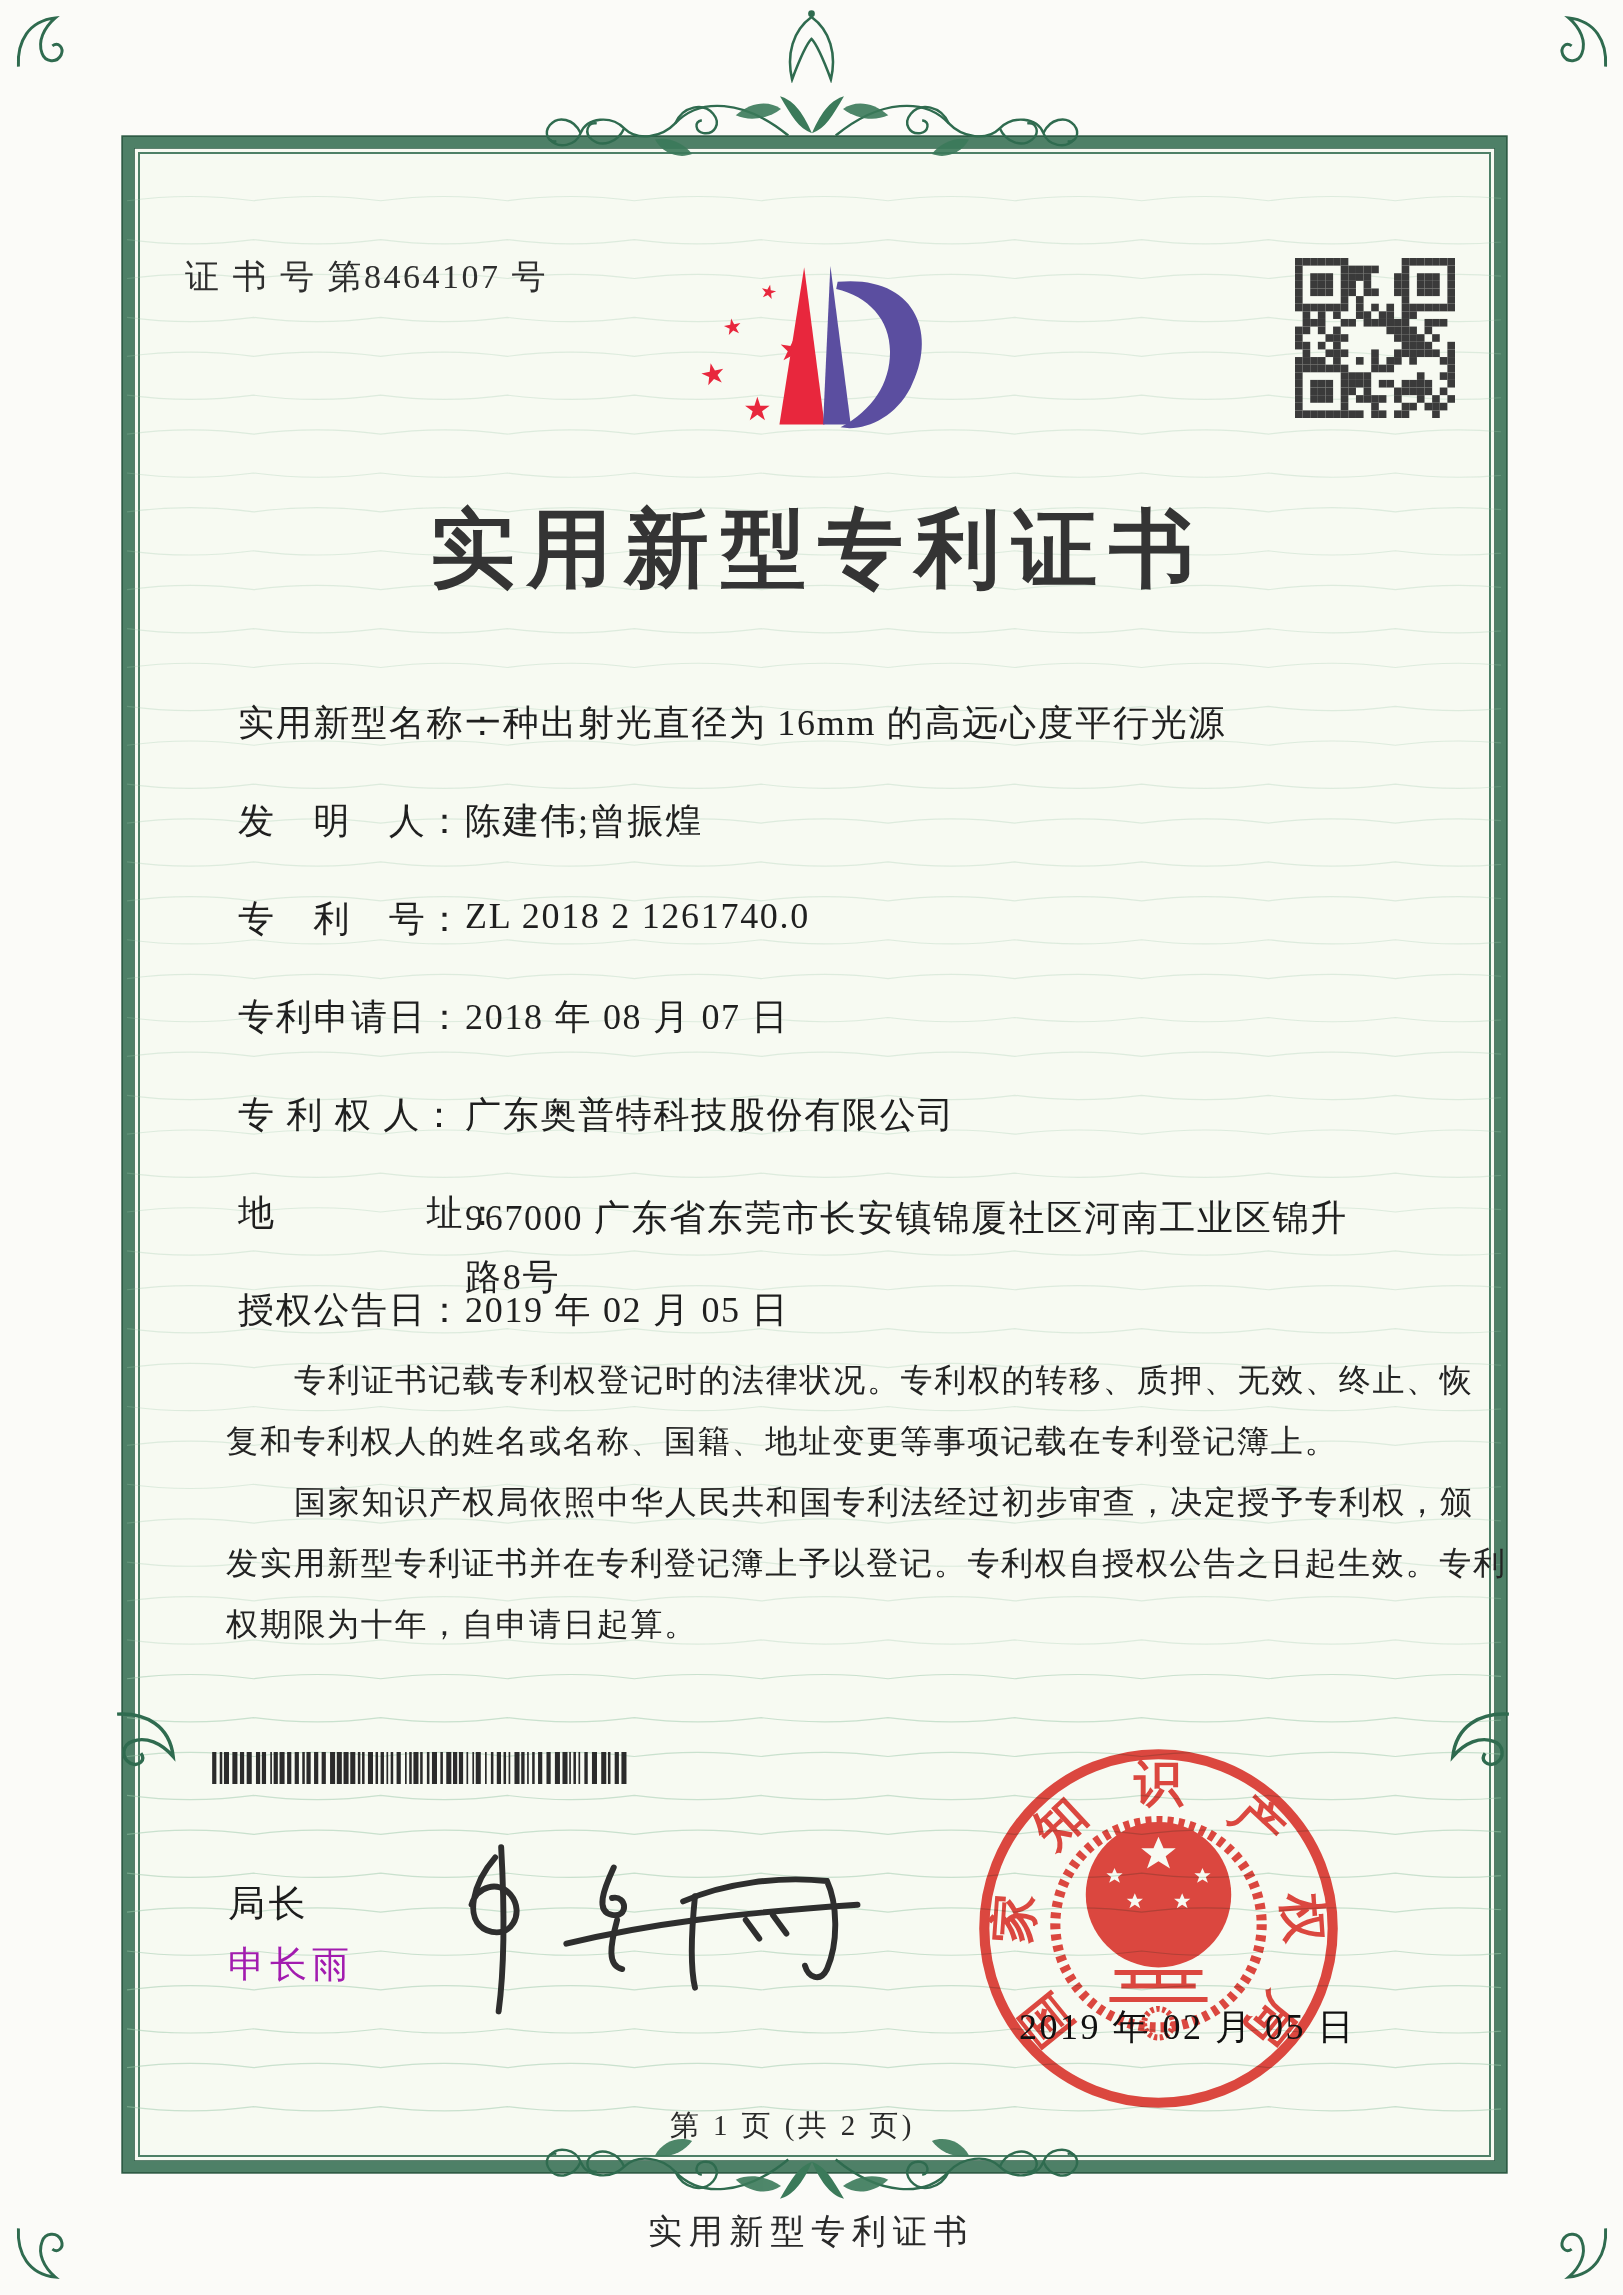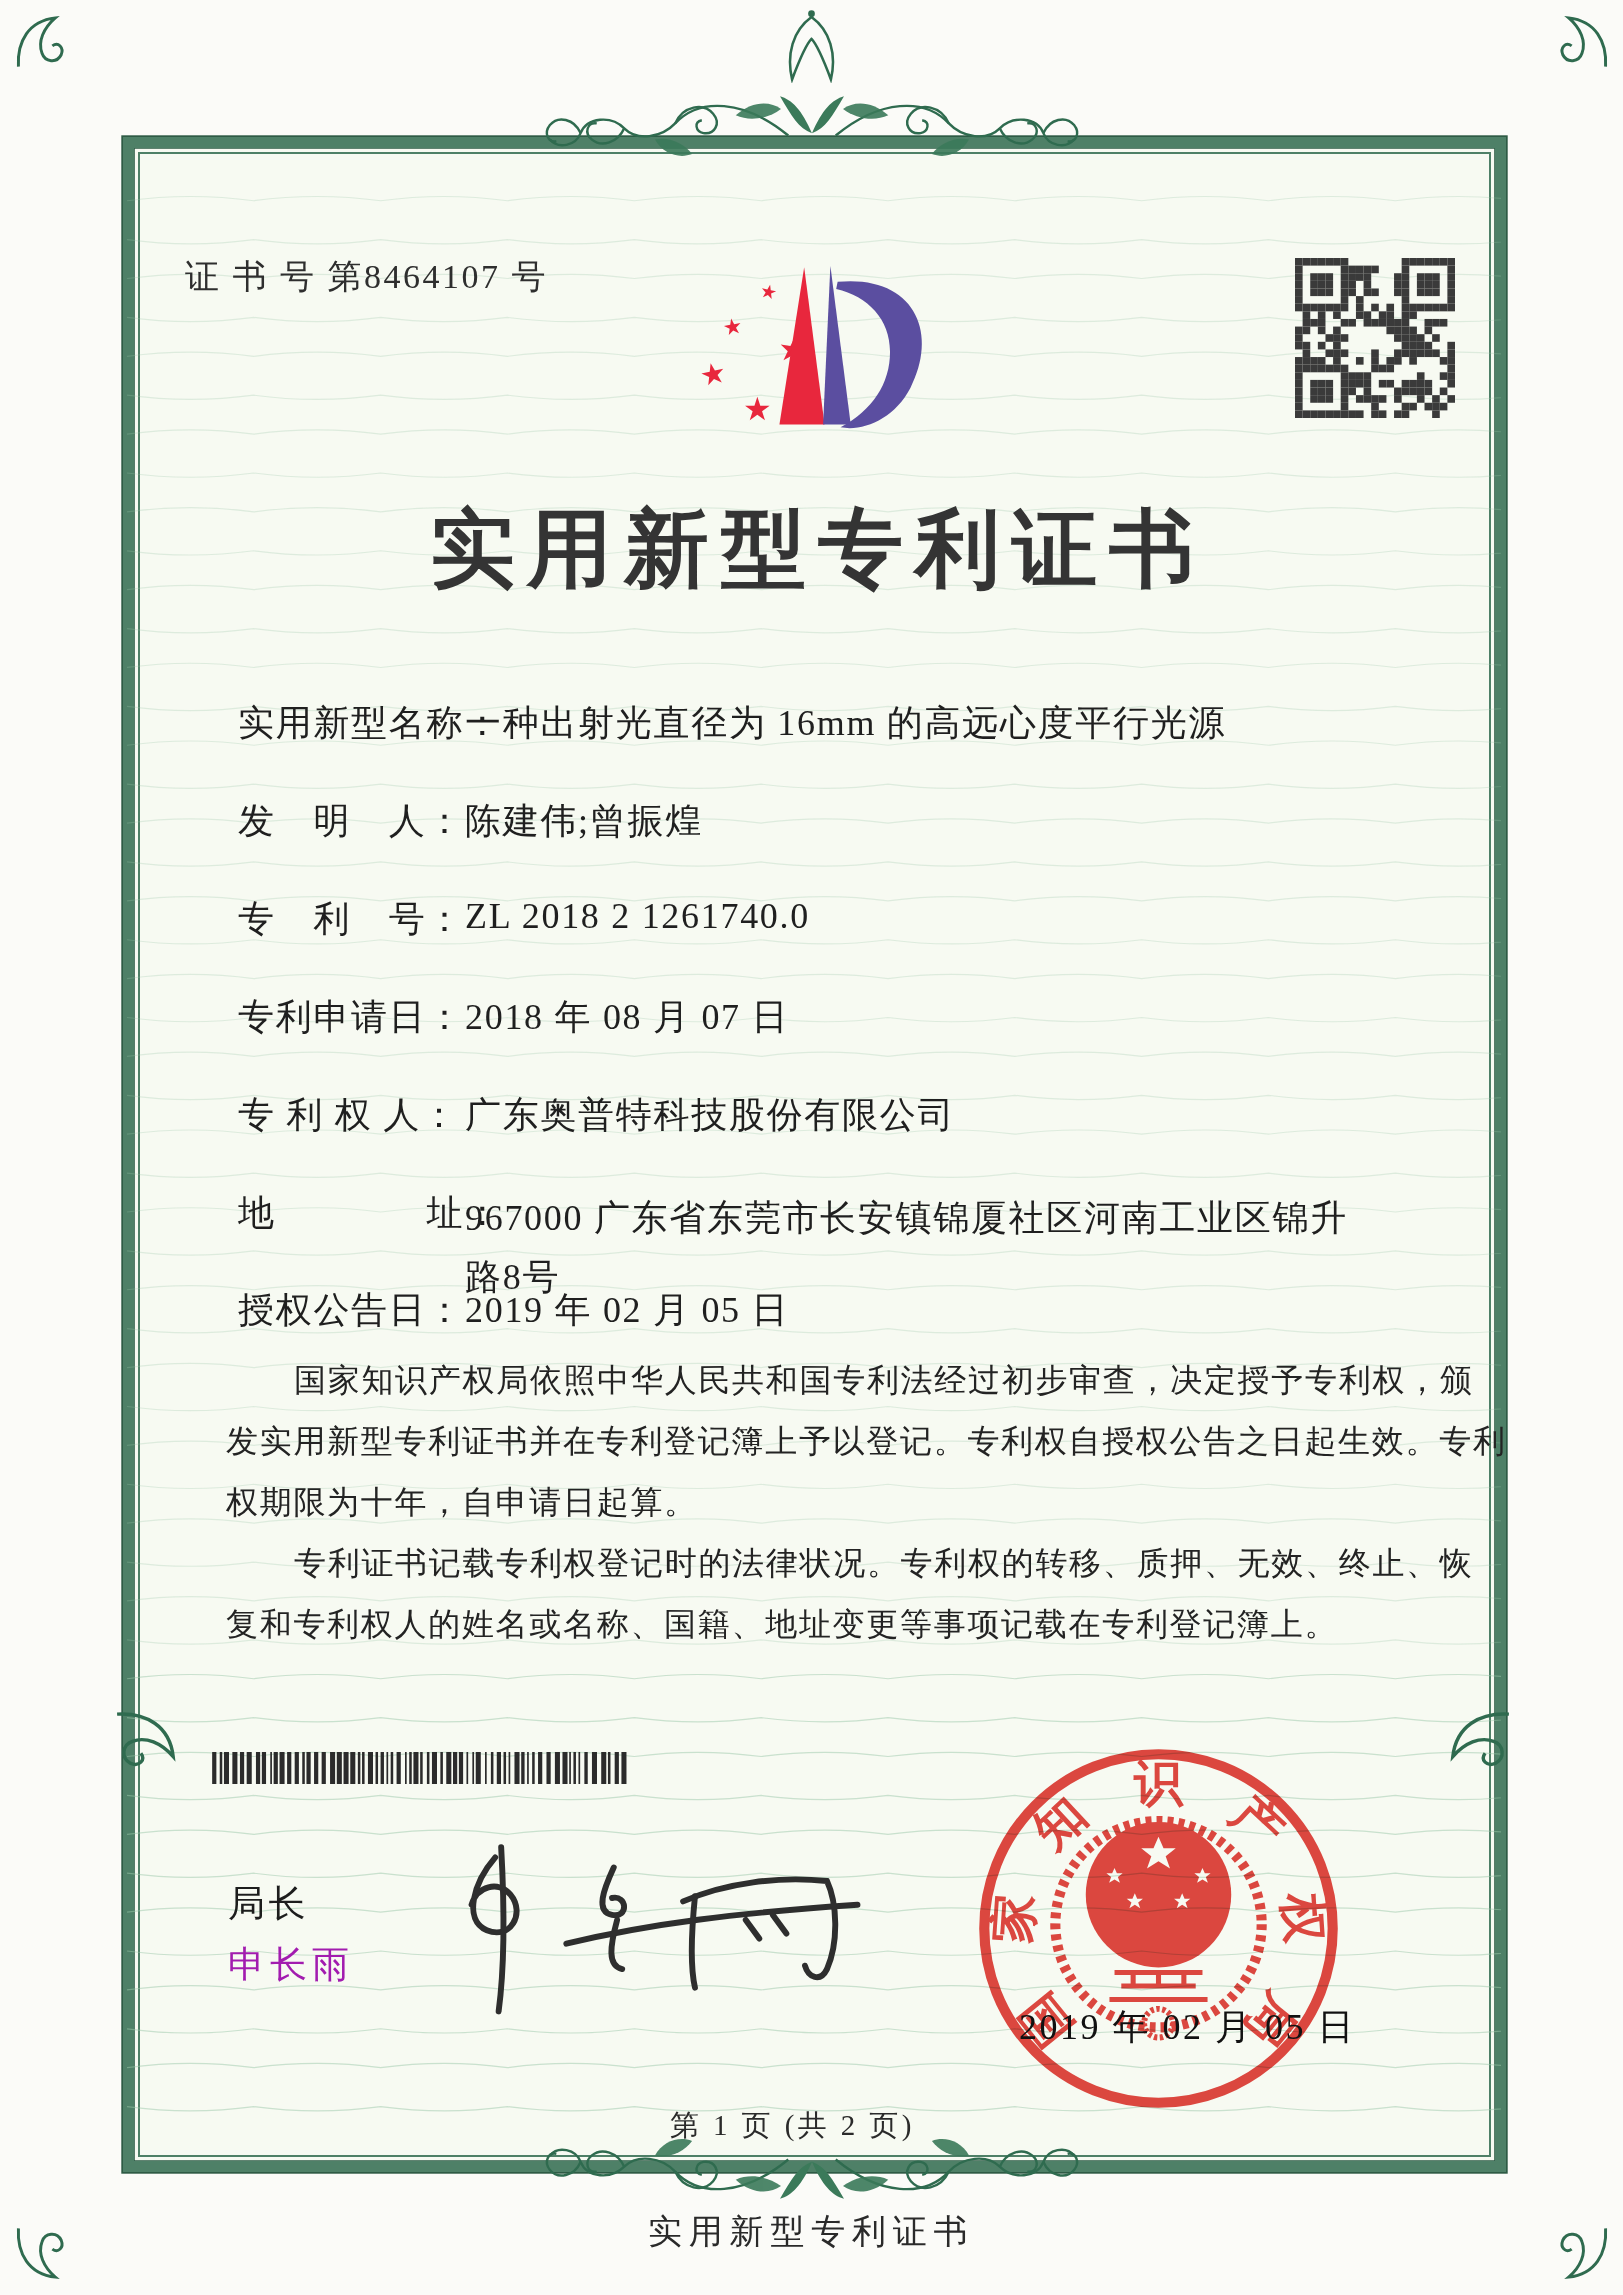--- a/index.html
+++ b/index.html
@@ -434,22 +434,22 @@
   <span class="lbl">专 利 权 人：</span><span class="val">广东奥普特科技股份有限公司</span>
 </div>
 <div class="abs row" style="top:1189px">
   <span class="lbl">地　　　　址：</span><span class="val wrap">967000 广东省东莞市长安镇锦厦社区河南工业区锦升路8号</span>
 </div>
 <div class="abs row" style="top:1286px">
   <span class="lbl">授权公告日：</span><span class="val">2019 年 02 月 05 日</span>
 </div>
 
 <div class="abs paras">
+  <p>专利证书记载专利权登记时的法律状况。专利权的转移、质押、无效、终止、恢复和专利权人的姓名或名称、国籍、地址变更等事项记载在专利登记簿上。</p>
   <p>国家知识产权局依照中华人民共和国专利法经过初步审查，决定授予专利权，颁发实用新型专利证书并在专利登记簿上予以登记。专利权自授权公告之日起生效。专利权期限为十年，自申请日起算。</p>
-  <p>专利证书记载专利权登记时的法律状况。专利权的转移、质押、无效、终止、恢复和专利权人的姓名或名称、国籍、地址变更等事项记载在专利登记簿上。</p>
 </div>
 
 <svg id="barcode" width="420" height="32" viewBox="0 0 496 38">
     <rect x="0" y="0" width="5" height="38" fill="#2b2b2b"></rect>
     <rect x="9" y="0" width="3" height="38" fill="#2b2b2b"></rect>
     <rect x="14" y="0" width="6" height="38" fill="#2b2b2b"></rect>
     <rect x="24" y="0" width="6" height="38" fill="#2b2b2b"></rect>
     <rect x="33" y="0" width="5" height="38" fill="#2b2b2b"></rect>
     <rect x="41" y="0" width="6" height="38" fill="#2b2b2b"></rect>
     <rect x="52" y="0" width="5" height="38" fill="#2b2b2b"></rect>

